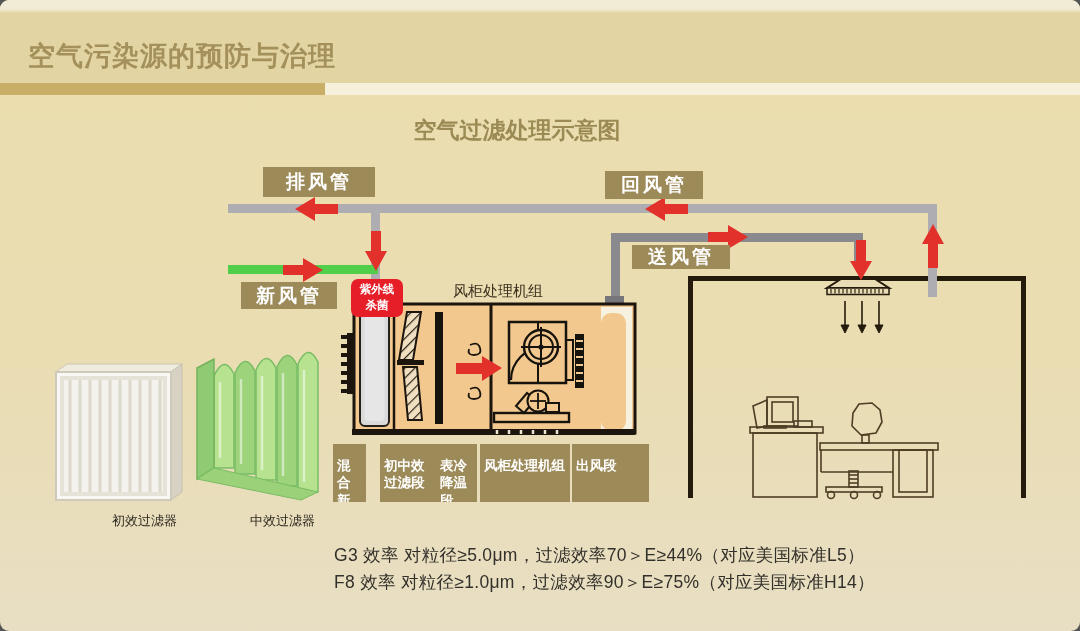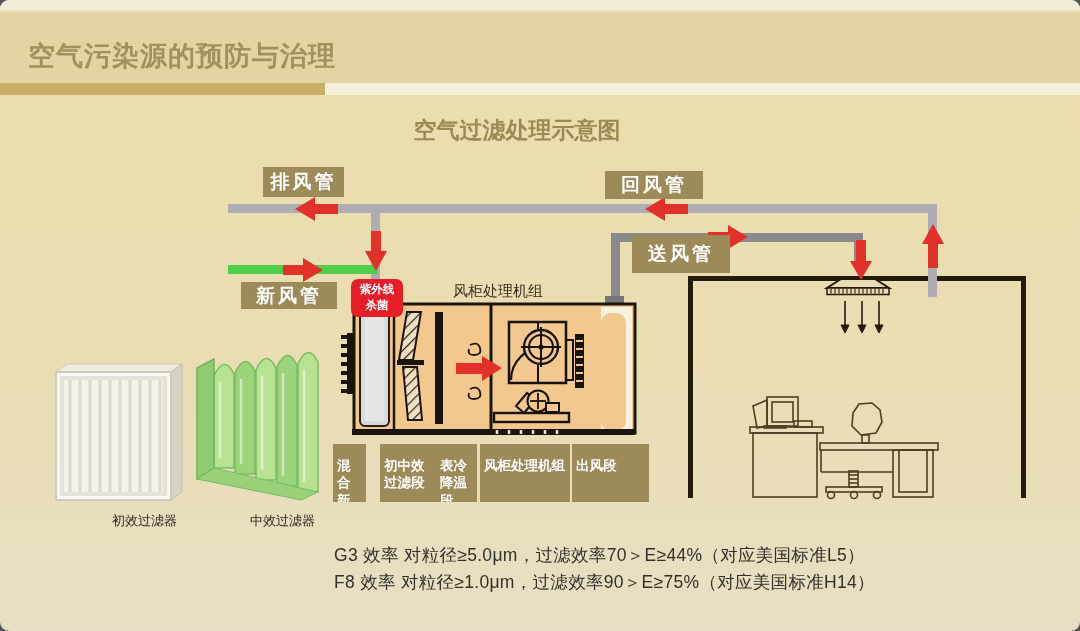--- a/index.html
+++ b/index.html
@@ -14,24 +14,24 @@
     background:linear-gradient(180deg,#f2ecd6 0,#f2ecd6 9px,#e3d5a3 13px,#e3d5a3 100%);}
   .slide-title{position:absolute;left:28px;top:38px;font-size:27px;font-weight:bold;color:#a3905a;letter-spacing:1px;}
   .divider{position:absolute;left:0;top:83px;width:1080px;height:12px;}
   .divider .dark{position:absolute;left:0;top:0;width:325px;height:12px;background:#c8ae66;}
   .divider .light{position:absolute;left:325px;top:0;width:755px;height:12px;background:#f6efd9;}
   .diagram-title{position:absolute;left:337px;top:115px;width:360px;text-align:center;
     font-size:23px;font-weight:bold;color:#9c8a54;}
   
   .duct-label{position:absolute;background:#9c8a58;color:#fff;font-weight:bold;font-size:19px;
     letter-spacing:3px;display:flex;align-items:center;justify-content:center;}
-  .lbl-exhaust{left:263px;top:167px;width:81px;height:30px;}
+  .lbl-exhaust{left:263px;top:167px;width:112px;height:30px;}
   .lbl-return{left:605px;top:171px;width:98px;height:28px;}
   .lbl-fresh{left:241px;top:282px;width:96px;height:27px;}
-  .lbl-supply{left:632px;top:235px;width:98px;height:38px;}
+  .lbl-supply{left:632px;top:245px;width:98px;height:24px;}
   .uv-badge{position:absolute;left:351px;top:279px;width:52px;height:38px;background:#e61e28;
     border-radius:7px;color:#fff;font-size:11.5px;font-weight:bold;line-height:1.35;
     display:flex;align-items:center;justify-content:center;text-align:center;white-space:pre-line;}
   .ahu-title{position:absolute;left:433px;top:282px;width:130px;text-align:center;
     font-size:15px;color:#3b2f1e;}
   
   .section-label{position:absolute;top:444px;height:58px;background:#9c8a58;color:#fff;
     font-size:13.5px;font-weight:600;line-height:1.28;padding:13px 4px;box-sizing:border-box;
     white-space:pre-line;overflow:hidden;}
   .sec1{left:333px;width:33px;}

